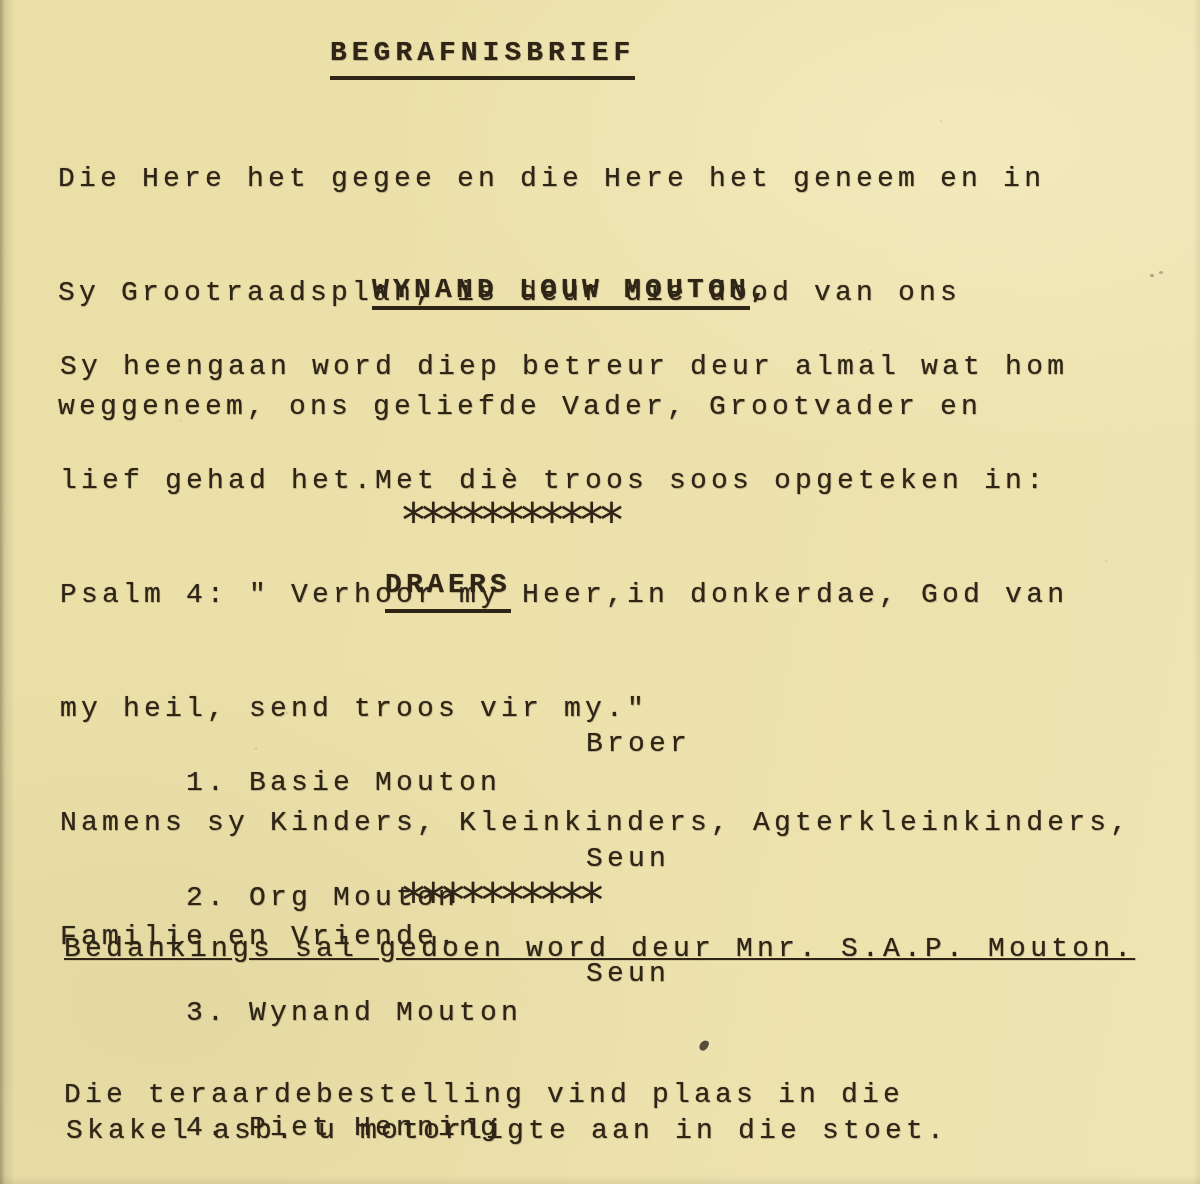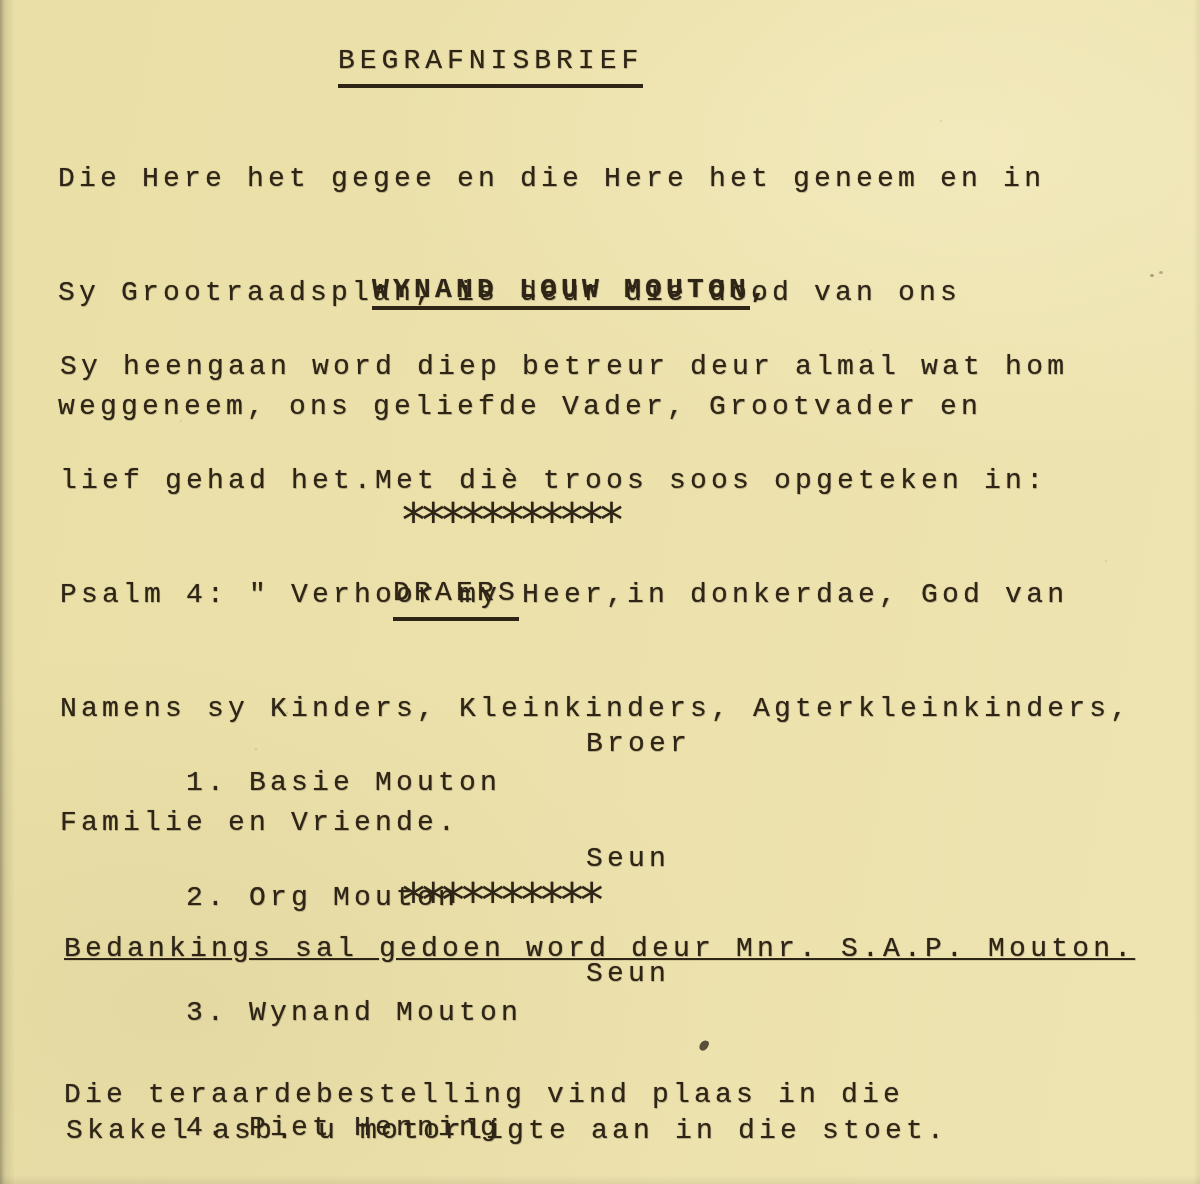--- a/index.html
+++ b/index.html
@@ -33,21 +33,21 @@
   }
   .tw {
     position: absolute;
     font-size: 28px;
     line-height: 38px;
     letter-spacing: 4.2px;
     white-space: pre;
     text-shadow: 0 0 1px rgba(46,37,23,0.55), 0.6px 0.6px 0 rgba(46,37,23,0.22);
   }
   .tw .line { height: 38px; }
-  h1.tw, h2.tw { margin: 8px; font-weight: normal; }
+  h1.tw, h2.tw { margin: 0; font-weight: bold; }
   .title {
     top: 34px; left: 330px;
     letter-spacing: 5px;
     border-bottom: 4px solid #2e2517;
     padding-bottom: 4px;
     display: inline-block;
   }
   .para1 { top: 84px;  left: 58px; }
   .nameline { top: 233px; left: 288px; font-weight: bold; }
   .nameline .u-name {
@@ -126,20 +126,21 @@
   </div>
 
   <div class="tw nameline">
     <span class="u-name">WYNAND LOUW MOUTON</span><span>,</span>
   </div>
 
   <div class="tw para2">
     <div class="line">Sy heengaan word diep betreur deur almal wat hom</div>
     <div class="line">lief gehad het.Met diè troos soos opgeteken in:</div>
     <div class="line">Psalm 4: " Verhoor my Heer,in donkerdae, God van</div>
+    <div class="line">my heil, send troos vir my."</div>
     <div class="line">Namens sy Kinders, Kleinkinders, Agterkleinkinders,</div>
     <div class="line">Familie en Vriende.</div>
   </div>
 
   <div class="stars stars1">***********</div>
 
   <h2 class="tw sec-title">DRAERS</h2>
 
   <div class="tw bearers">
     <div class="bearer-row">

